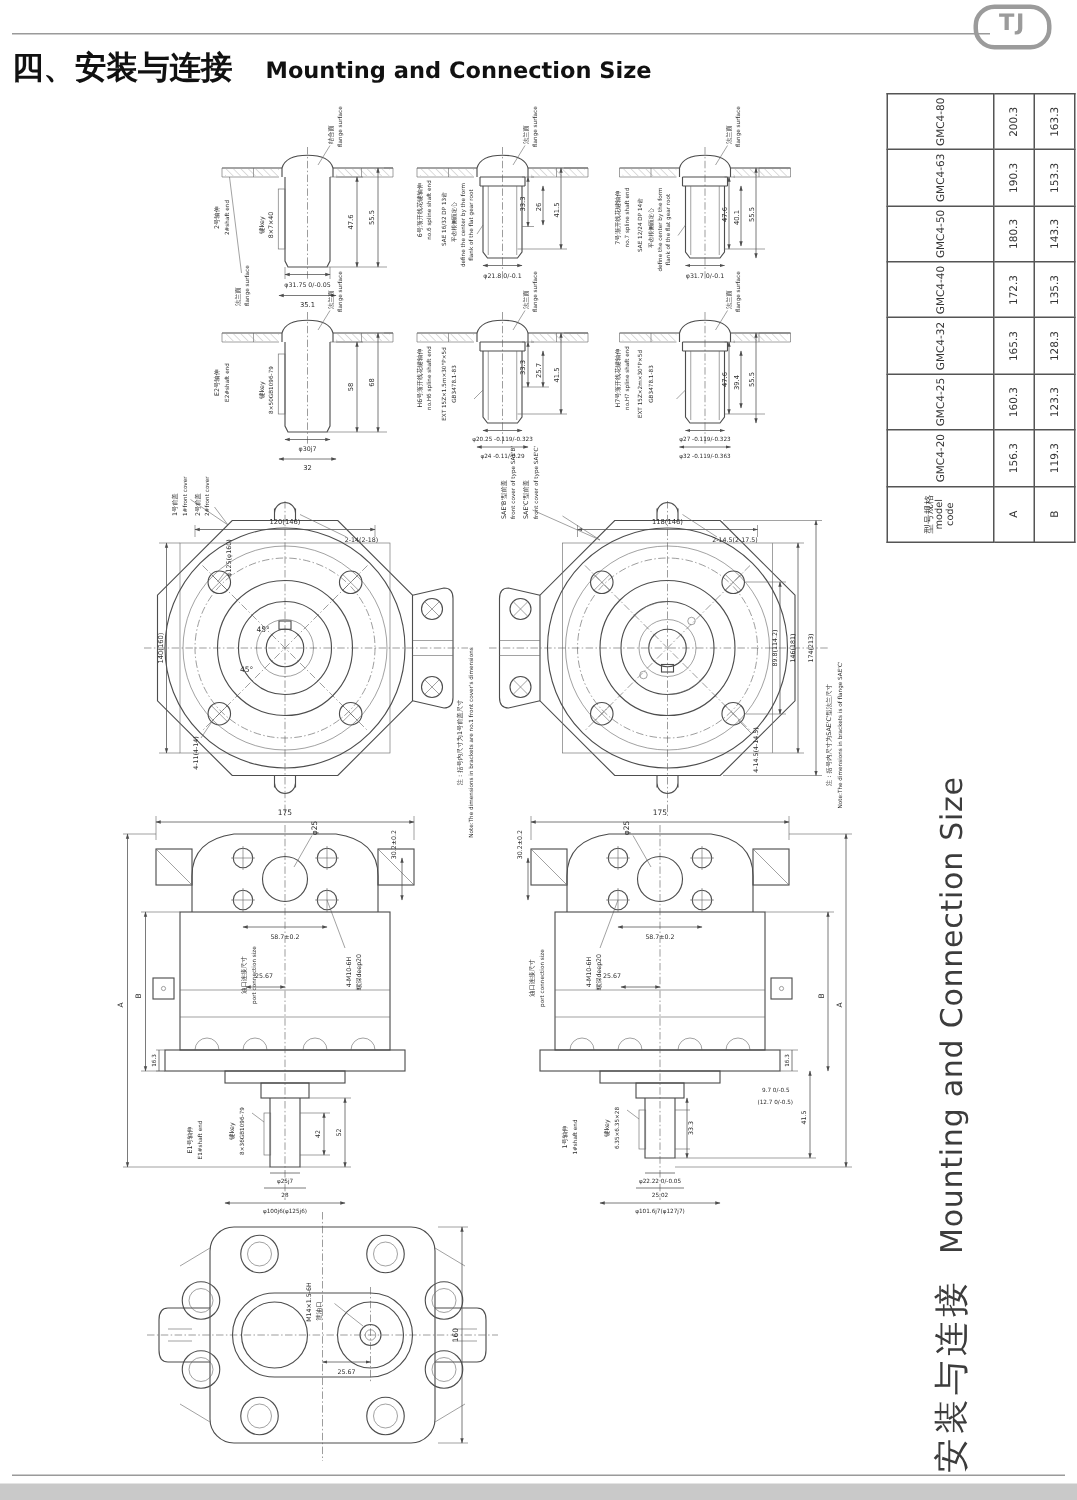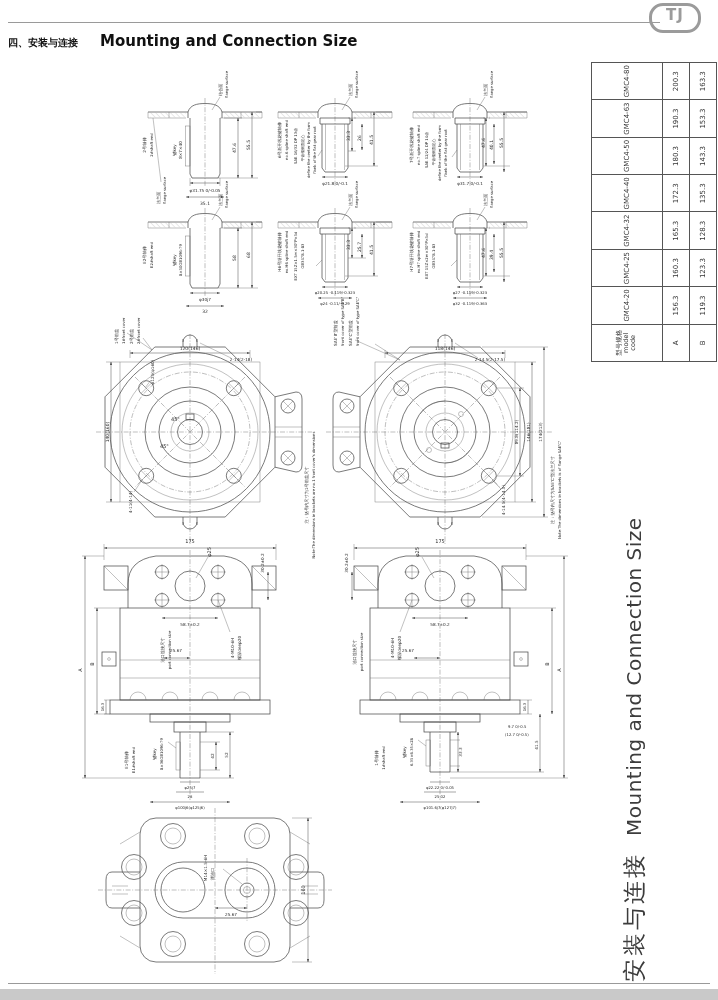--- a/index.html
+++ b/index.html
@@ -5,21 +5,21 @@
   html,body{margin:0;padding:0;background:#fff;}
   body{width:718px;height:1000px;position:relative;overflow:hidden;
        font-family:"DejaVu Sans","Liberation Sans",sans-serif;color:#222;}
   .abs{position:absolute;}
   
   #top-rule{left:8px;top:22px;width:652px;height:1px;background:#9a9a9a;}
   #logo{right:17px;top:3px;width:46px;height:24px;border:3px solid #9b9b9b;border-radius:14px;
         display:flex;justify-content:center;}
   #logo span{font-weight:bold;font-size:15px;color:#9b9b9b;letter-spacing:1px;}
   #page-header{left:8px;top:31px;white-space:nowrap;}
-  #page-header .cn{font-weight:bold;font-size:10px;color:#111;}
+  #page-header .cn{font-weight:bold;font-size:21px;color:#111;}
   #page-header .en{font-weight:bold;font-size:15px;color:#111;margin-left:22px;}
   
   #table-wrap{left:591px;top:62px;width:127px;height:301px;}
   #table-rot{width:300px;height:126px;transform:rotate(-90deg) translateX(-300px);transform-origin:0 0;}
   table.spec{border-collapse:collapse;width:300px;height:126px;table-layout:fixed;}
   table.spec td{border:1px solid #555;text-align:center;vertical-align:middle;
                 font-size:7px;color:#333;padding:0;line-height:1.15;}
   table.spec .hd{font-size:6.5px;}
   
   #caption-wrap{left:612px;top:552px;width:46px;height:432px;}

